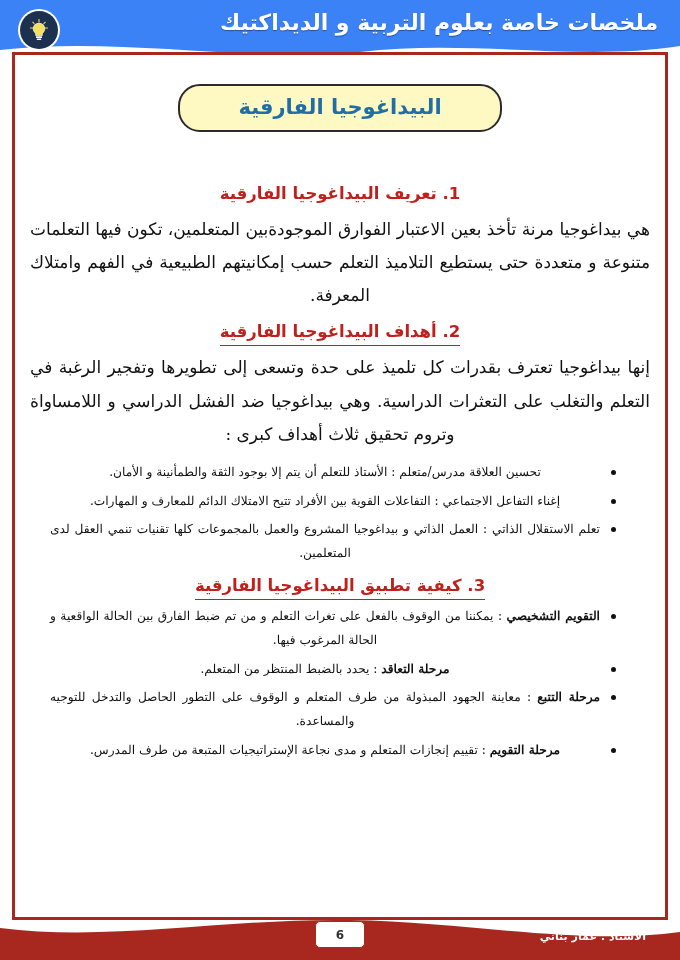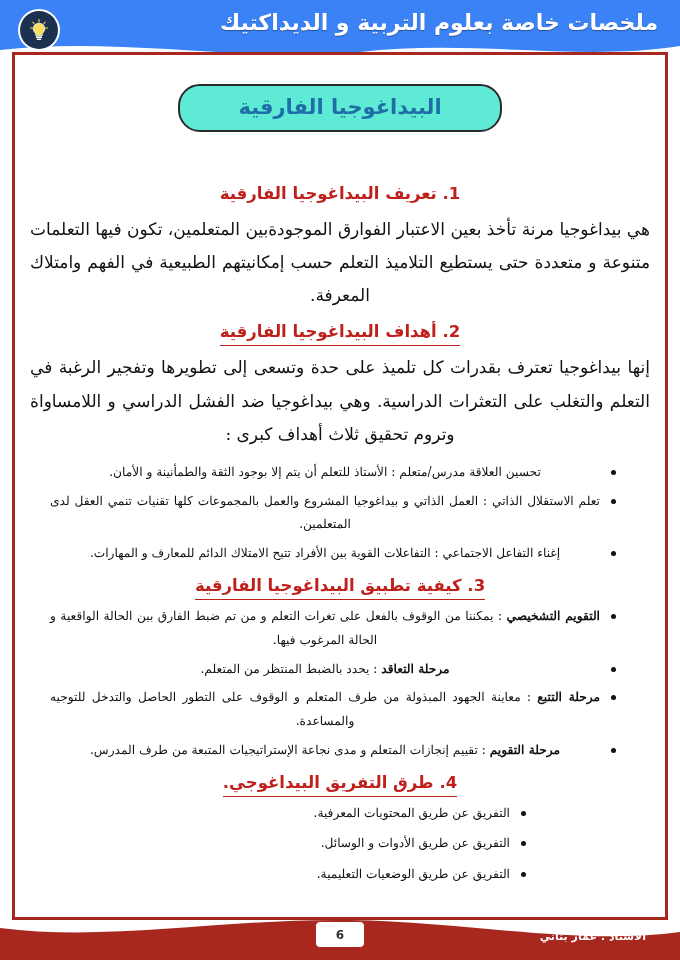--- a/index.html
+++ b/index.html
@@ -99,21 +99,21 @@
   .title-box-wrap {
     display: flex;
     justify-content: center;
     margin-top: 22px;
     margin-bottom: 52px;
   }
   .title-box {
     border: 2px solid #2b2b2b;
     border-radius: 22px;
     padding: 9px 58px 11px 58px;
-    background: #5eead4;
+    background: #fef9c3;
   }
   .title-box-text {
     color: #1f6ea8;
     font-size: 21px;
     font-weight: bold;
     letter-spacing: 1px;
   }
 
   .section { margin-bottom: 4px; }
 
@@ -276,24 +276,24 @@
     <div class="section">
       <div class="sec-head">
         <span class="sec-underline">2. أهداف البيداغوجيا الفارقية</span>
       </div>
       <p class="para">إنها بيداغوجيا تعترف بقدرات كل تلميذ على حدة وتسعى إلى تطويرها وتفجير الرغبة في التعلم والتغلب على التعثرات الدراسية. وهي بيداغوجيا ضد الفشل الدراسي و اللامساواة وتروم تحقيق ثلاث أهداف كبرى :</p>
       <ul class="bullets">
         <li>
           <span>تحسين العلاقة مدرس/متعلم : الأستاذ للتعلم أن يتم إلا بوجود الثقة والطمأنينة و الأمان.</span>
         </li>
         <li>
+          <span>إغناء التفاعل الاجتماعي : التفاعلات القوية بين الأفراد تتيح الامتلاك الدائم للمعارف و المهارات.</span>
+        </li>
+        <li>
           <span>تعلم الاستقلال الذاتي : العمل الذاتي و بيداغوجيا المشروع والعمل بالمجموعات كلها تقنيات تنمي العقل لدى المتعلمين.</span>
-        </li>
-        <li>
-          <span>إغناء التفاعل الاجتماعي : التفاعلات القوية بين الأفراد تتيح الامتلاك الدائم للمعارف و المهارات.</span>
         </li>
       </ul>
     </div>
 
     <div class="section">
       <div class="sec-head">
         <span class="sec-underline">3. كيفية تطبيق البيداغوجيا الفارقية</span>
       </div>
       <ul class="bullets">
         <li>
@@ -304,36 +304,20 @@
         </li>
         <li>
           <span class="lead">مرحلة التتبع</span><span> : معاينة الجهود المبذولة من طرف المتعلم و الوقوف على التطور الحاصل والتدخل للتوجيه والمساعدة.</span>
         </li>
         <li class="center-line">
           <span class="lead">مرحلة التقويم</span><span> : تقييم إنجازات المتعلم و مدى نجاعة الإستراتيجيات المتبعة من طرف المدرس.</span>
         </li>
       </ul>
     </div>
 
-    <div class="section">
-      <div class="sec-head">
-        <span class="sec-underline">4. طرق التفريق البيداغوجي.</span>
-      </div>
-      <ul class="bullets tight">
-        <li>
-          <span>التفريق عن طريق المحتويات المعرفية.</span>
-        </li>
-        <li>
-          <span>التفريق عن طريق الأدوات و الوسائل.</span>
-        </li>
-        <li>
-          <span>التفريق عن طريق الوضعيات التعليمية.</span>
-        </li>
-      </ul>
-    </div>
 
   </div>
 
   <div class="footer">
     <svg class="footer-bg" viewBox="0 0 680 46" preserveAspectRatio="none">
       <path d="M0,46 L0,14 C110,28 230,4 350,6 C470,8 580,32 680,18 L680,46 Z" fill="#a8281f"></path>
     </svg>
     <div class="footer-author">الأستاذ : عمار بناني</div>
     <div class="page-num">6</div>
   </div>

